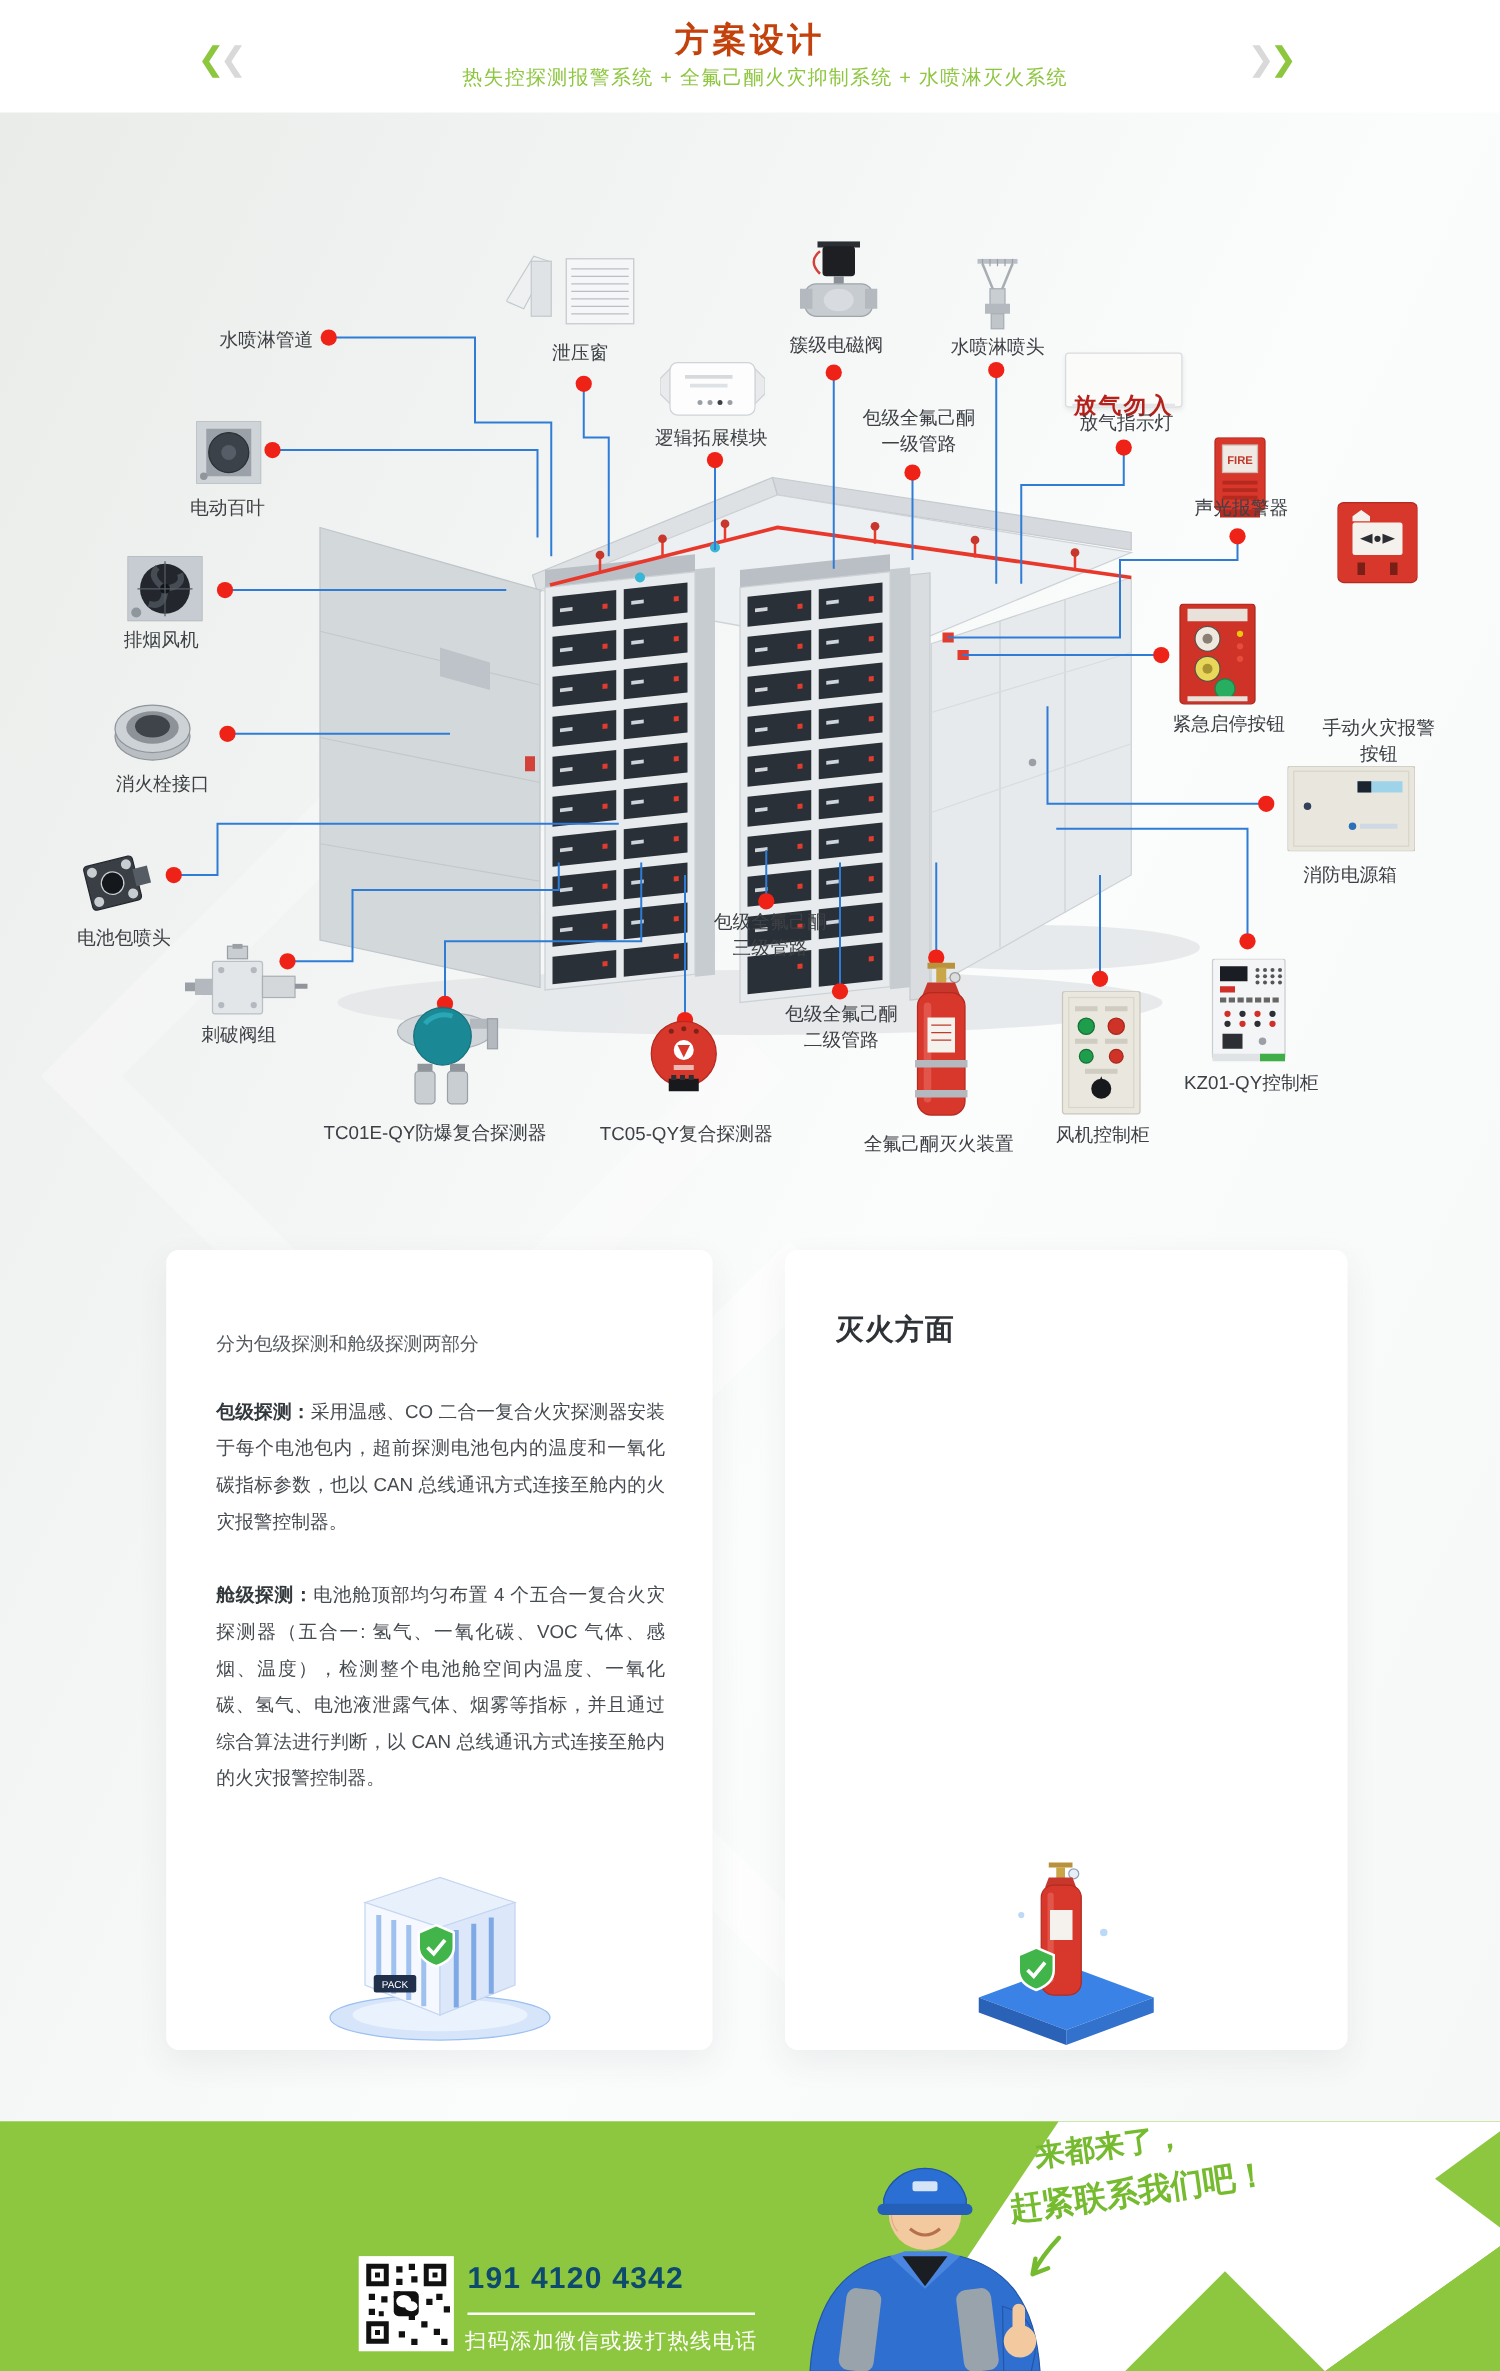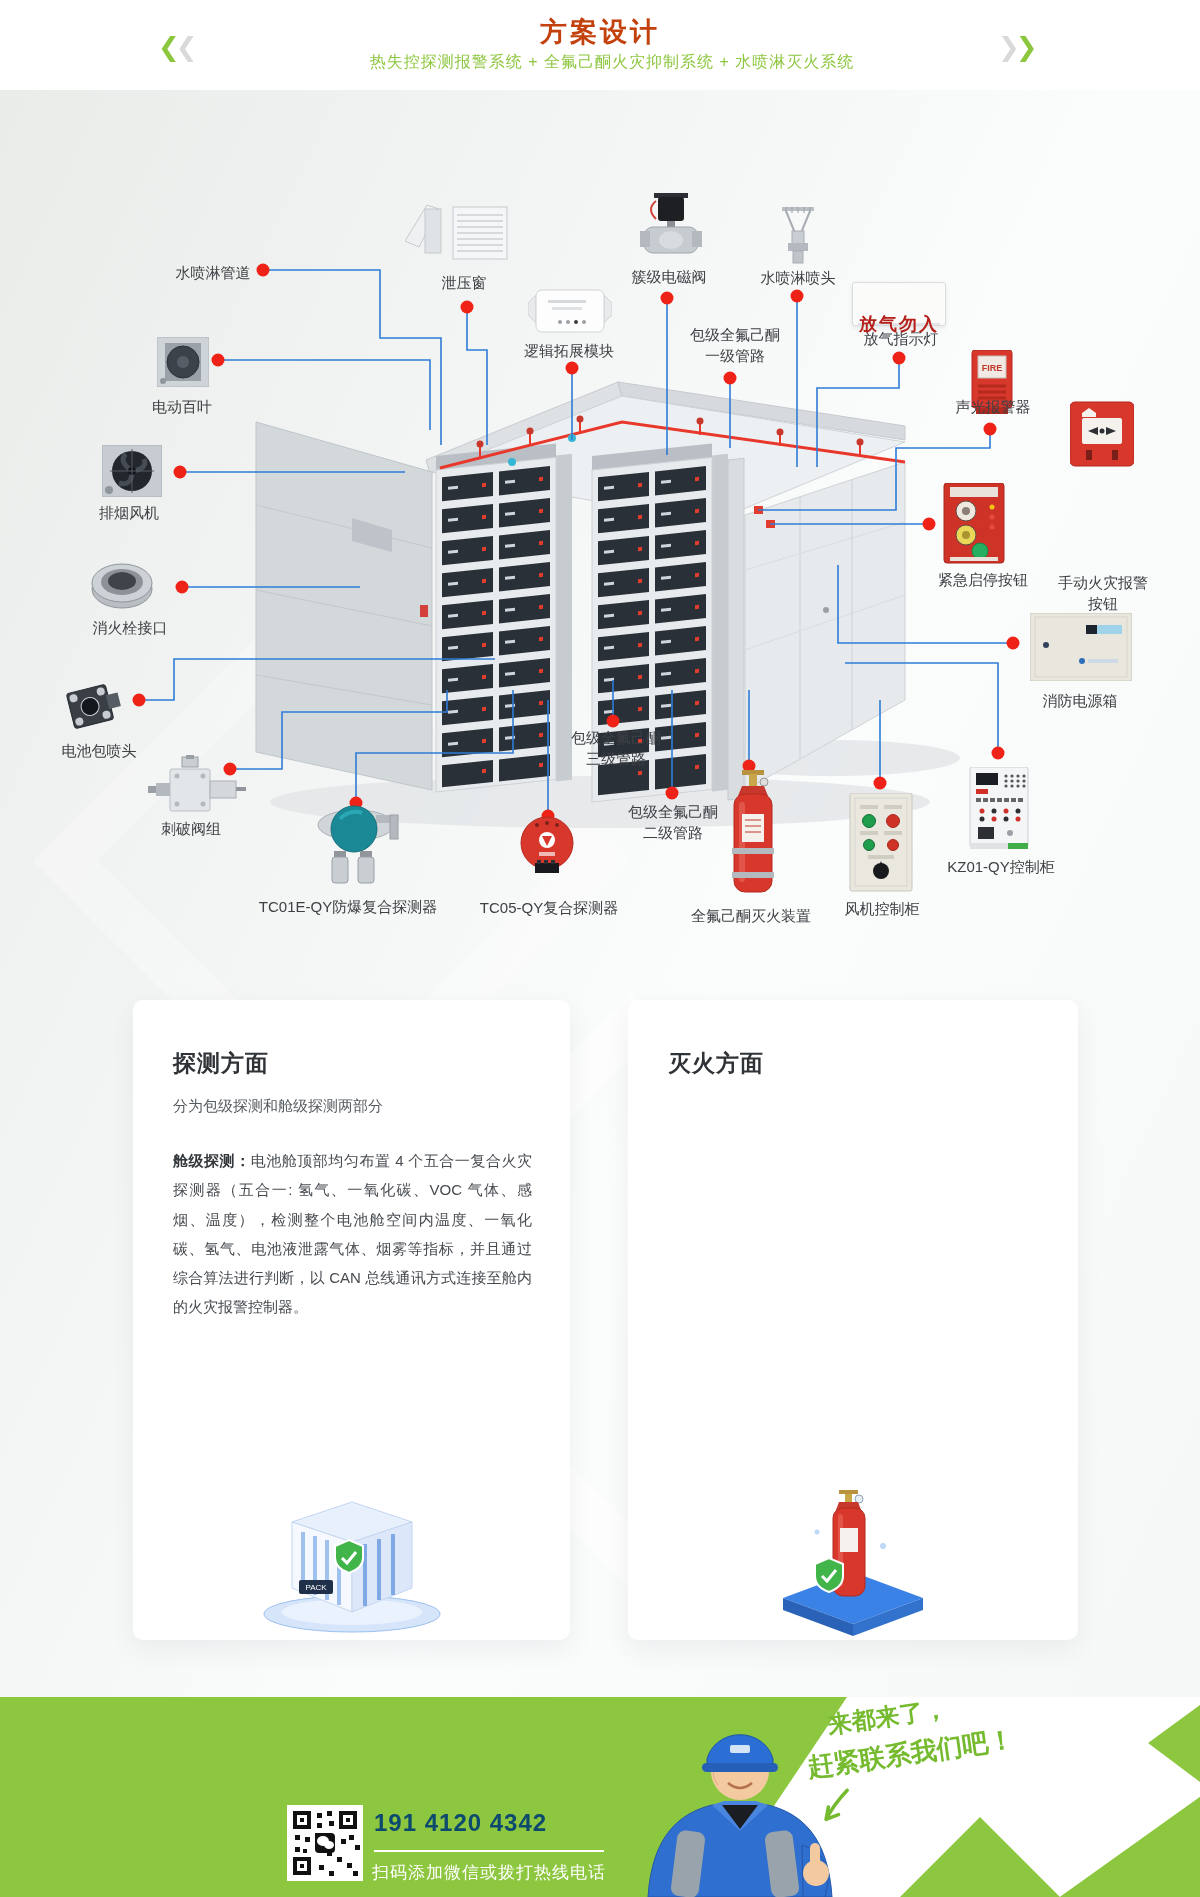--- a/index.html
+++ b/index.html
@@ -606,22 +606,22 @@
   <div class="lbl" style="left:549px;top:897px;">TC05-QY复合探测器</div>
   <div class="lbl" style="left:616px;top:727px;">包级全氟己酮
 三级管路</div>
   <div class="lbl" style="left:673px;top:801px;">包级全氟己酮
 二级管路</div>
   <div class="lbl" style="left:751px;top:905px;">全氟己酮灭火装置</div>
   <div class="lbl" style="left:882px;top:898px;">风机控制柜</div>
 
   <div class="card" style="left:133px;top:1000px;width:437px;height:640px;">
     <div style="position:absolute;left:40px;top:48px;right:38px;">
-      <h3>探测方面</h3>
       <div class="intro">分为包级探测和舱级探测两部分</div>
+      <p><b>包级探测：</b><span>采用温感、CO 二合一复合火灾探测器安装于每个电池包内，超前探测电池包内的温度和一氧化碳指标参数，也以 CAN 总线通讯方式连接至舱内的火灾报警控制器。</span></p>
       <p><b>舱级探测：</b><span>电池舱顶部均匀布置 4 个五合一复合火灾探测器（五合一: 氢气、一氧化碳、VOC 气体、感烟、温度），检测整个电池舱空间内温度、一氧化碳、氢气、电池液泄露气体、烟雾等指标，并且通过综合算法进行判断，以 CAN 总线通讯方式连接至舱内的火灾报警控制器。</span></p>
     </div>
     <div class="illus" style="left:50%;bottom:4px;transform:translateX(-50%);">
       <svg width="210" height="152">
         <ellipse cx="105" cy="130" rx="88" ry="18" fill="#d7e5fa" stroke="#9cc0f0"></ellipse>
         <ellipse cx="105" cy="128" rx="70" ry="13" fill="#eaf2fd"></ellipse>
         <polygon points="45,38 105,18 165,38 105,58" fill="#e8f0fb" stroke="#c4d6f1"></polygon>
         <polygon points="45,38 105,58 105,128 45,104" fill="#f5f9ff" stroke="#c4d6f1"></polygon>
         <polygon points="105,58 165,38 165,104 105,128" fill="#dce8fa" stroke="#c4d6f1"></polygon>
         <g stroke="#9fc1ee" stroke-width="4">

